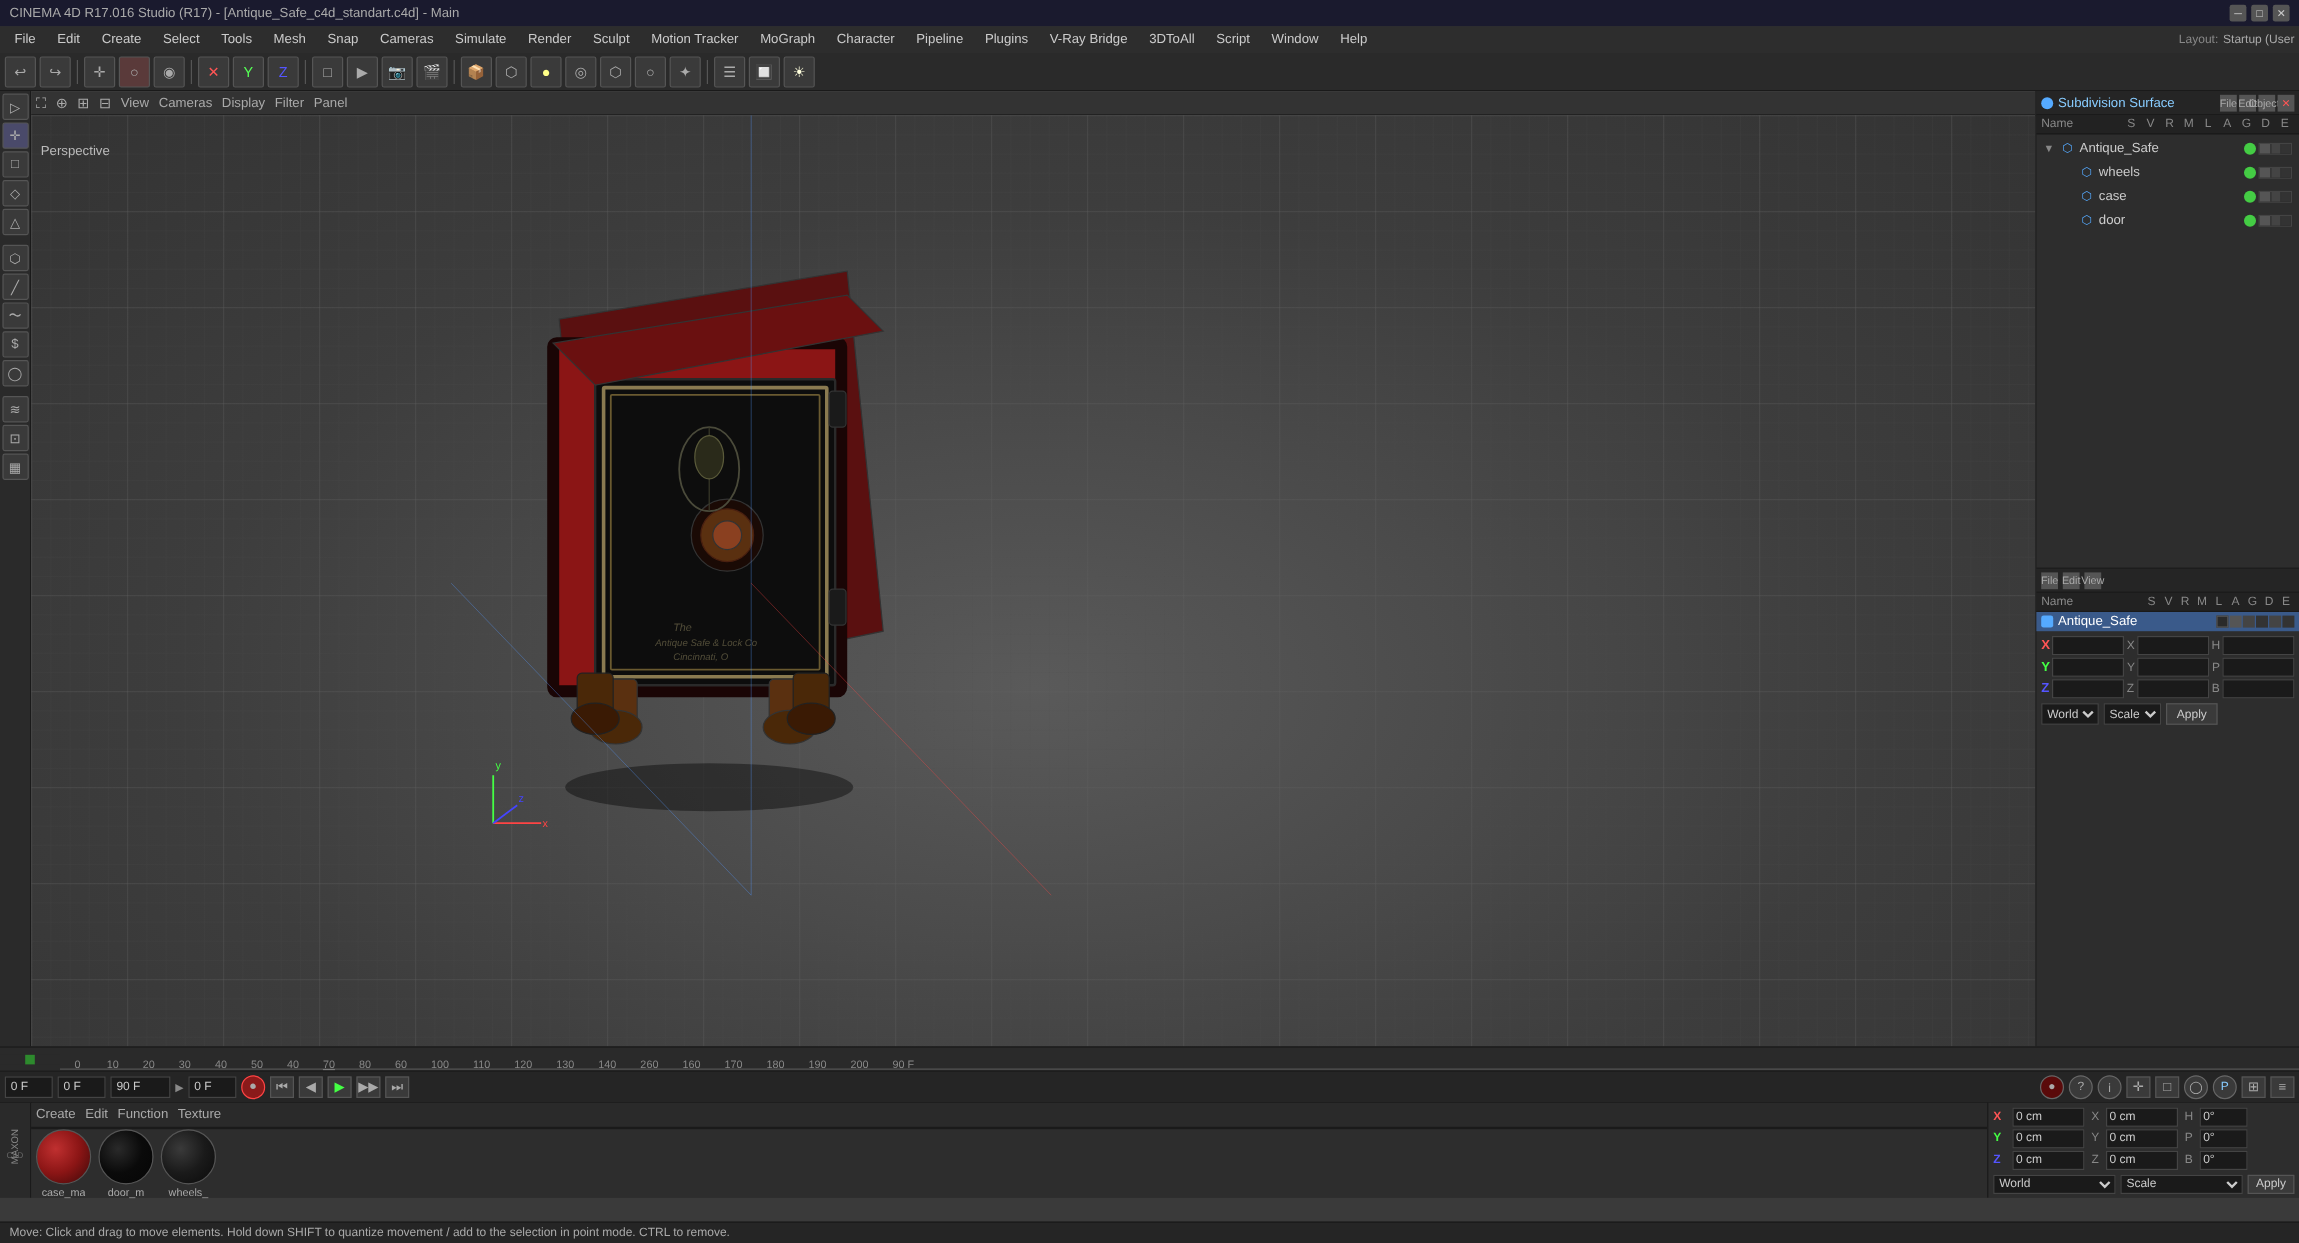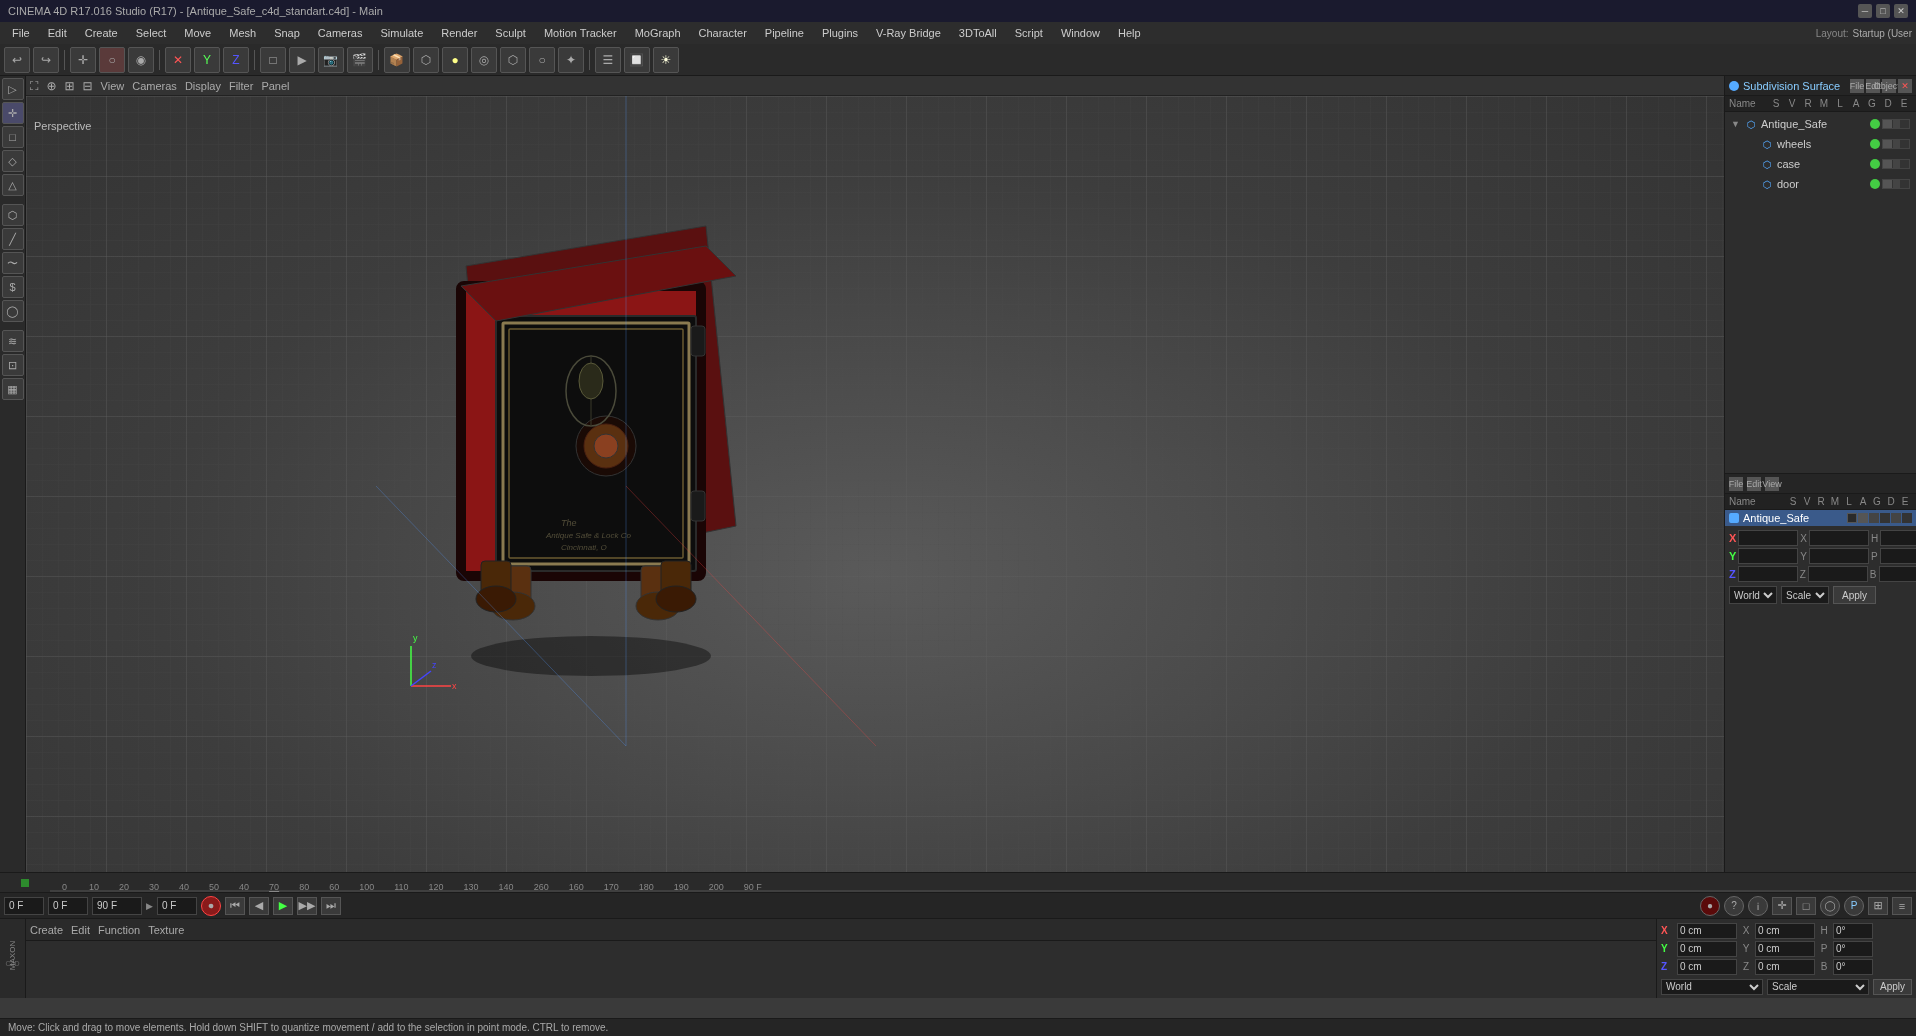--- a/index.html
+++ b/index.html
@@ -72,21 +72,21 @@
         linear-gradient(90deg, rgba(100,100,100,0.3) 1px, transparent 1px),
         linear-gradient(rgba(80,80,80,0.15) 1px, transparent 1px),
         linear-gradient(90deg, rgba(80,80,80,0.15) 1px, transparent 1px),
         radial-gradient(ellipse at 50% 60%, #5a5a5a 0%, #3d3d3d 60%, #333 100%);
       background-size: 80px 80px, 80px 80px, 16px 16px, 16px 16px, 100% 100%;
       position: relative;
     }
 
     
     #right-panel {
-      width: 192px; background: #2d2d2d; border-left: 1px solid #1a1a1a;
+      width: 220px; background: #2d2d2d; border-left: 1px solid #1a1a1a;
       display: flex; flex-direction: column;
     }
     #right-panel-top {
       height: 50%; border-bottom: 1px solid #1a1a1a; display: flex; flex-direction: column;
     }
     #right-panel-bottom { flex: 1; display: flex; flex-direction: column; }
 
     .panel-header {
       height: 20px; background: #252525; display: flex; align-items: center;
       padding: 0 4px; gap: 4px; border-bottom: 1px solid #1a1a1a;
@@ -172,21 +172,21 @@
     <div class="win-btn">□</div>
     <div class="win-btn">✕</div>
   </div>
 </div>
 
 <div id="menubar">
   <span class="menu-item">File</span>
   <span class="menu-item">Edit</span>
   <span class="menu-item">Create</span>
   <span class="menu-item">Select</span>
-  <span class="menu-item">Move</span>
+  <span class="menu-item">Tools</span>
   <span class="menu-item">Mesh</span>
   <span class="menu-item">Snap</span>
   <span class="menu-item">Cameras</span>
   <span class="menu-item">Simulate</span>
   <span class="menu-item">Render</span>
   <span class="menu-item">Sculpt</span>
   <span class="menu-item">Motion Tracker</span>
   <span class="menu-item">MoGraph</span>
   <span class="menu-item">Character</span>
   <span class="menu-item">Pipeline</span>
@@ -572,20 +572,37 @@
 
   <div style="flex:1;display:flex;flex-direction:column;">
 
     <div style="height:22px;background:#2a2a2a;display:flex;align-items:center;padding:0 4px;gap:8px;border-bottom:1px solid #1a1a1a;">
       <span style="font-size:11px;color:#aaa;cursor:pointer;">Create</span>
       <span style="font-size:11px;color:#aaa;cursor:pointer;">Edit</span>
       <span style="font-size:11px;color:#aaa;cursor:pointer;">Function</span>
       <span style="font-size:11px;color:#aaa;cursor:pointer;">Texture</span>
     </div>
 
+    <div id="mat-strip" style="height:58px;display:flex;align-items:center;padding:4px;gap:6px;">
+
+      <div class="mat-swatch">
+        <div class="mat-sphere" style="background:radial-gradient(circle at 35% 35%, #c03030, #8b1515, #3a0808);"></div>
+        <span class="mat-name">case_ma</span>
+      </div>
+
+      <div class="mat-swatch">
+        <div class="mat-sphere" style="background:radial-gradient(circle at 35% 35%, #2a2a2a, #0a0a0a, #050505);"></div>
+        <span class="mat-name">door_m</span>
+      </div>
+
+      <div class="mat-swatch">
+        <div class="mat-sphere" style="background:radial-gradient(circle at 35% 35%, #3a3a3a, #1a1a1a, #0a0a0a);"></div>
+        <span class="mat-name">wheels_</span>
+      </div>
+    </div>
   </div>
 
   <div style="width:260px;background:#2d2d2d;border-left:1px solid #1a1a1a;padding:4px;display:flex;flex-direction:column;justify-content:center;gap:2px;">
 
     <div style="display:flex;align-items:center;gap:2px;">
       <span style="width:14px;color:#f55;font-size:10px;font-weight:bold;">X</span>
       <div style="width:60px;background:#1a1a1a;border:1px solid #444;height:16px;padding:0 2px;color:#ccc;font-size:10px;display:flex;align-items:center;">0 cm</div>
       <span style="width:14px;color:#888;font-size:10px;text-align:center;">X</span>
       <div style="width:60px;background:#1a1a1a;border:1px solid #444;height:16px;padding:0 2px;color:#ccc;font-size:10px;display:flex;align-items:center;">0 cm</div>
       <span style="width:14px;color:#888;font-size:10px;text-align:center;">H</span>

